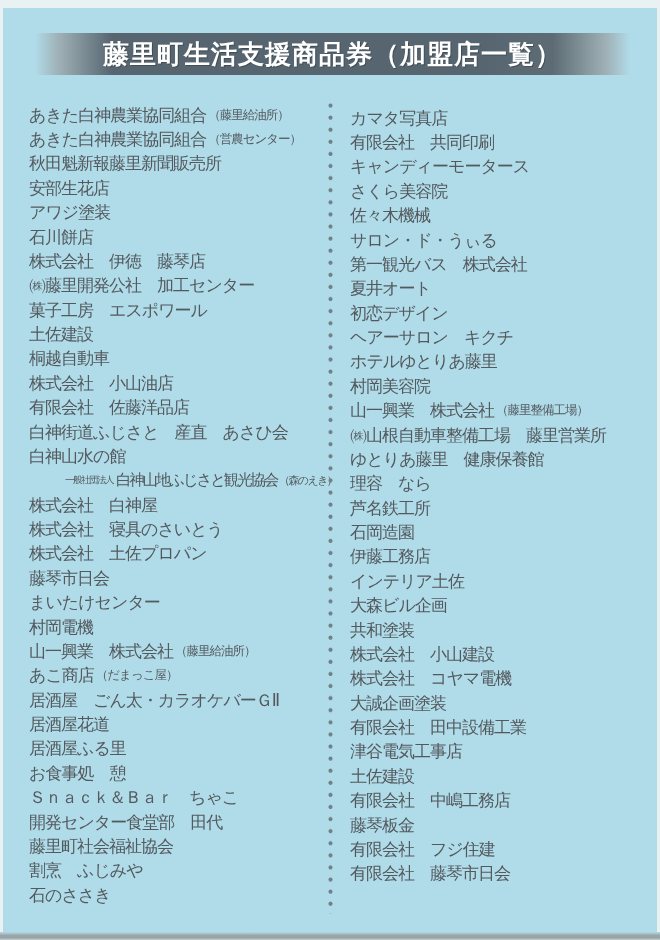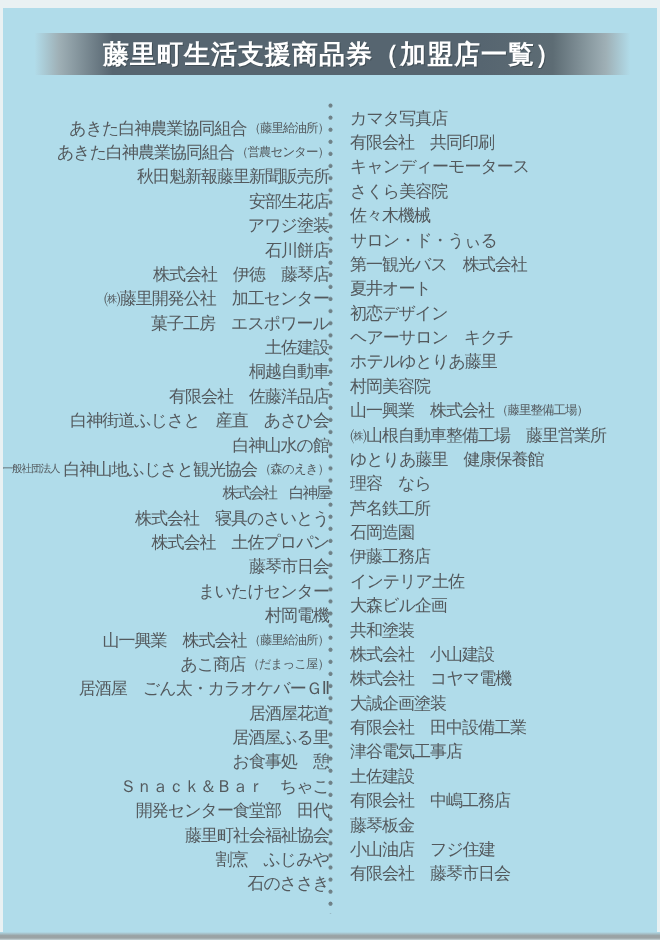--- a/index.html
+++ b/index.html
@@ -40,21 +40,21 @@
     font-weight:bold;
     letter-spacing:1px;
     text-shadow:1px 1px 0 rgba(40,50,55,0.45);
     white-space:nowrap;
   }
   .list{
     position:absolute;
     display:flex;flex-direction:column;
     color:var(--body-text);
   }
-  .col-left{left:26px;top:108px;width:300px;align-items:flex-end;}
+  .col-left{left:26px;top:95px;width:300px;}
   .col-right{left:347px;top:98px;width:295px;}
   .row{
     height:24.39px;flex:none;
     display:flex;align-items:center;
     white-space:nowrap;
   }
   .store-name{
     font-size:17px;
     letter-spacing:-1px;
   }
@@ -151,20 +151,25 @@
     <span class="store-name">土佐建設</span>
 
   </div>
 
   <div class="row">
 
     <span class="store-name">桐越自動車</span>
 
   </div>
 
+  <div class="row">
+
+    <span class="store-name">株式会社　小山油店</span>
+
+  </div>
 
   <div class="row">
 
     <span class="store-name">有限会社　佐藤洋品店</span>
 
   </div>
 
   <div class="row">
 
     <span class="store-name">白神街道ふじさと　産直　あさひ会</span>
@@ -465,21 +470,21 @@
   </div>
 
   <div class="row">
 
     <span class="store-name">藤琴板金</span>
 
   </div>
 
   <div class="row">
 
-    <span class="store-name">小山油店　フジ住建</span>
+    <span class="store-name">有限会社　フジ住建</span>
 
   </div>
 
   <div class="row">
 
     <span class="store-name">有限会社　藤琴市日会</span>
 
   </div>
 </div>
 

